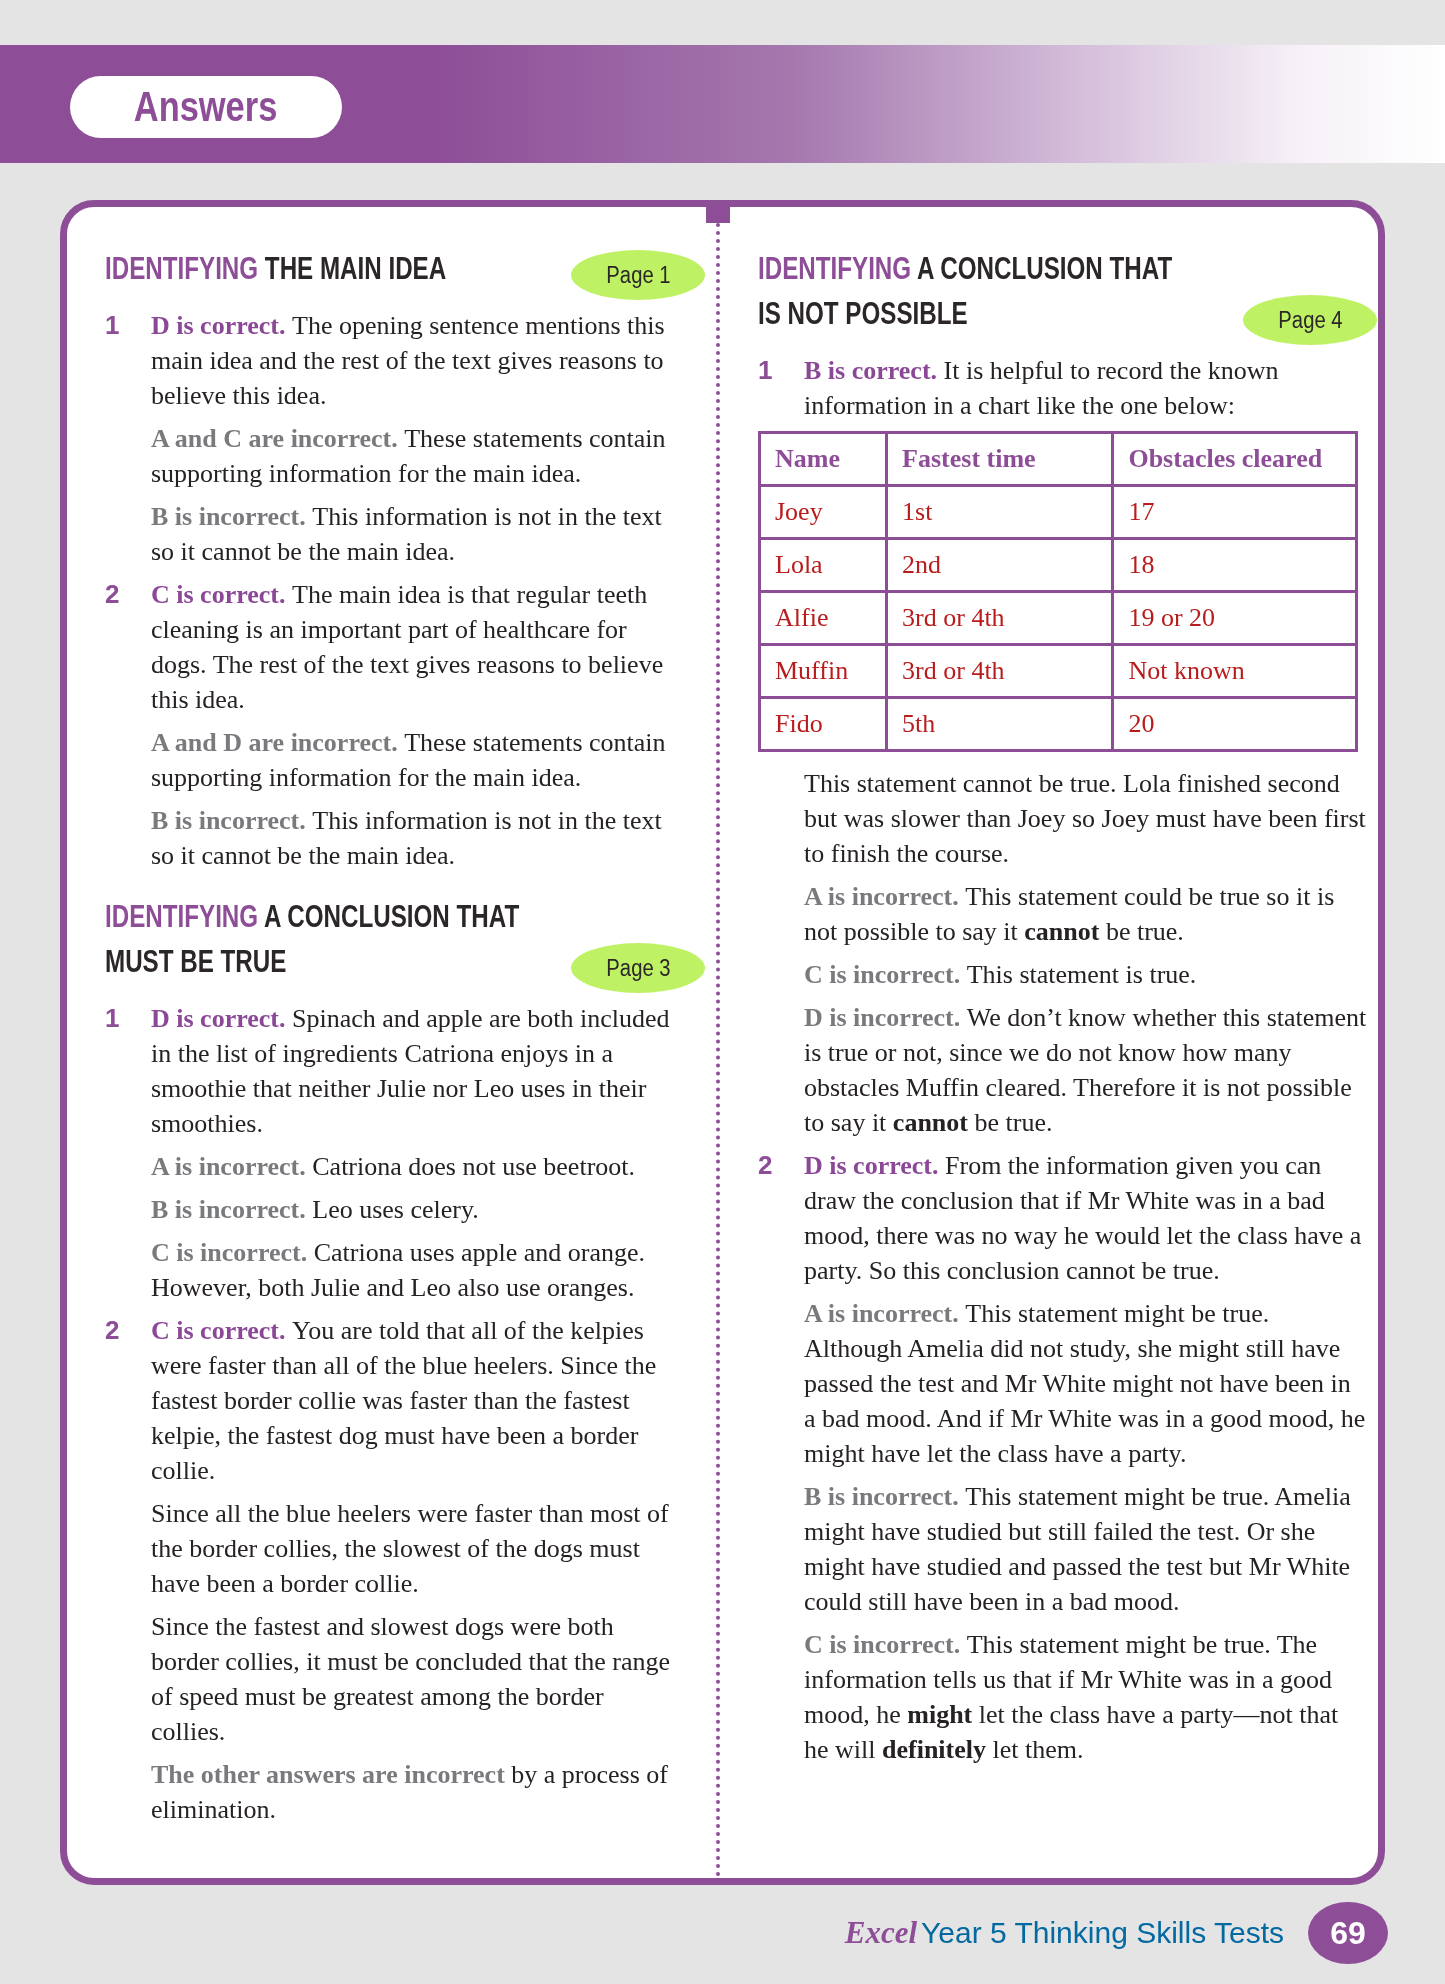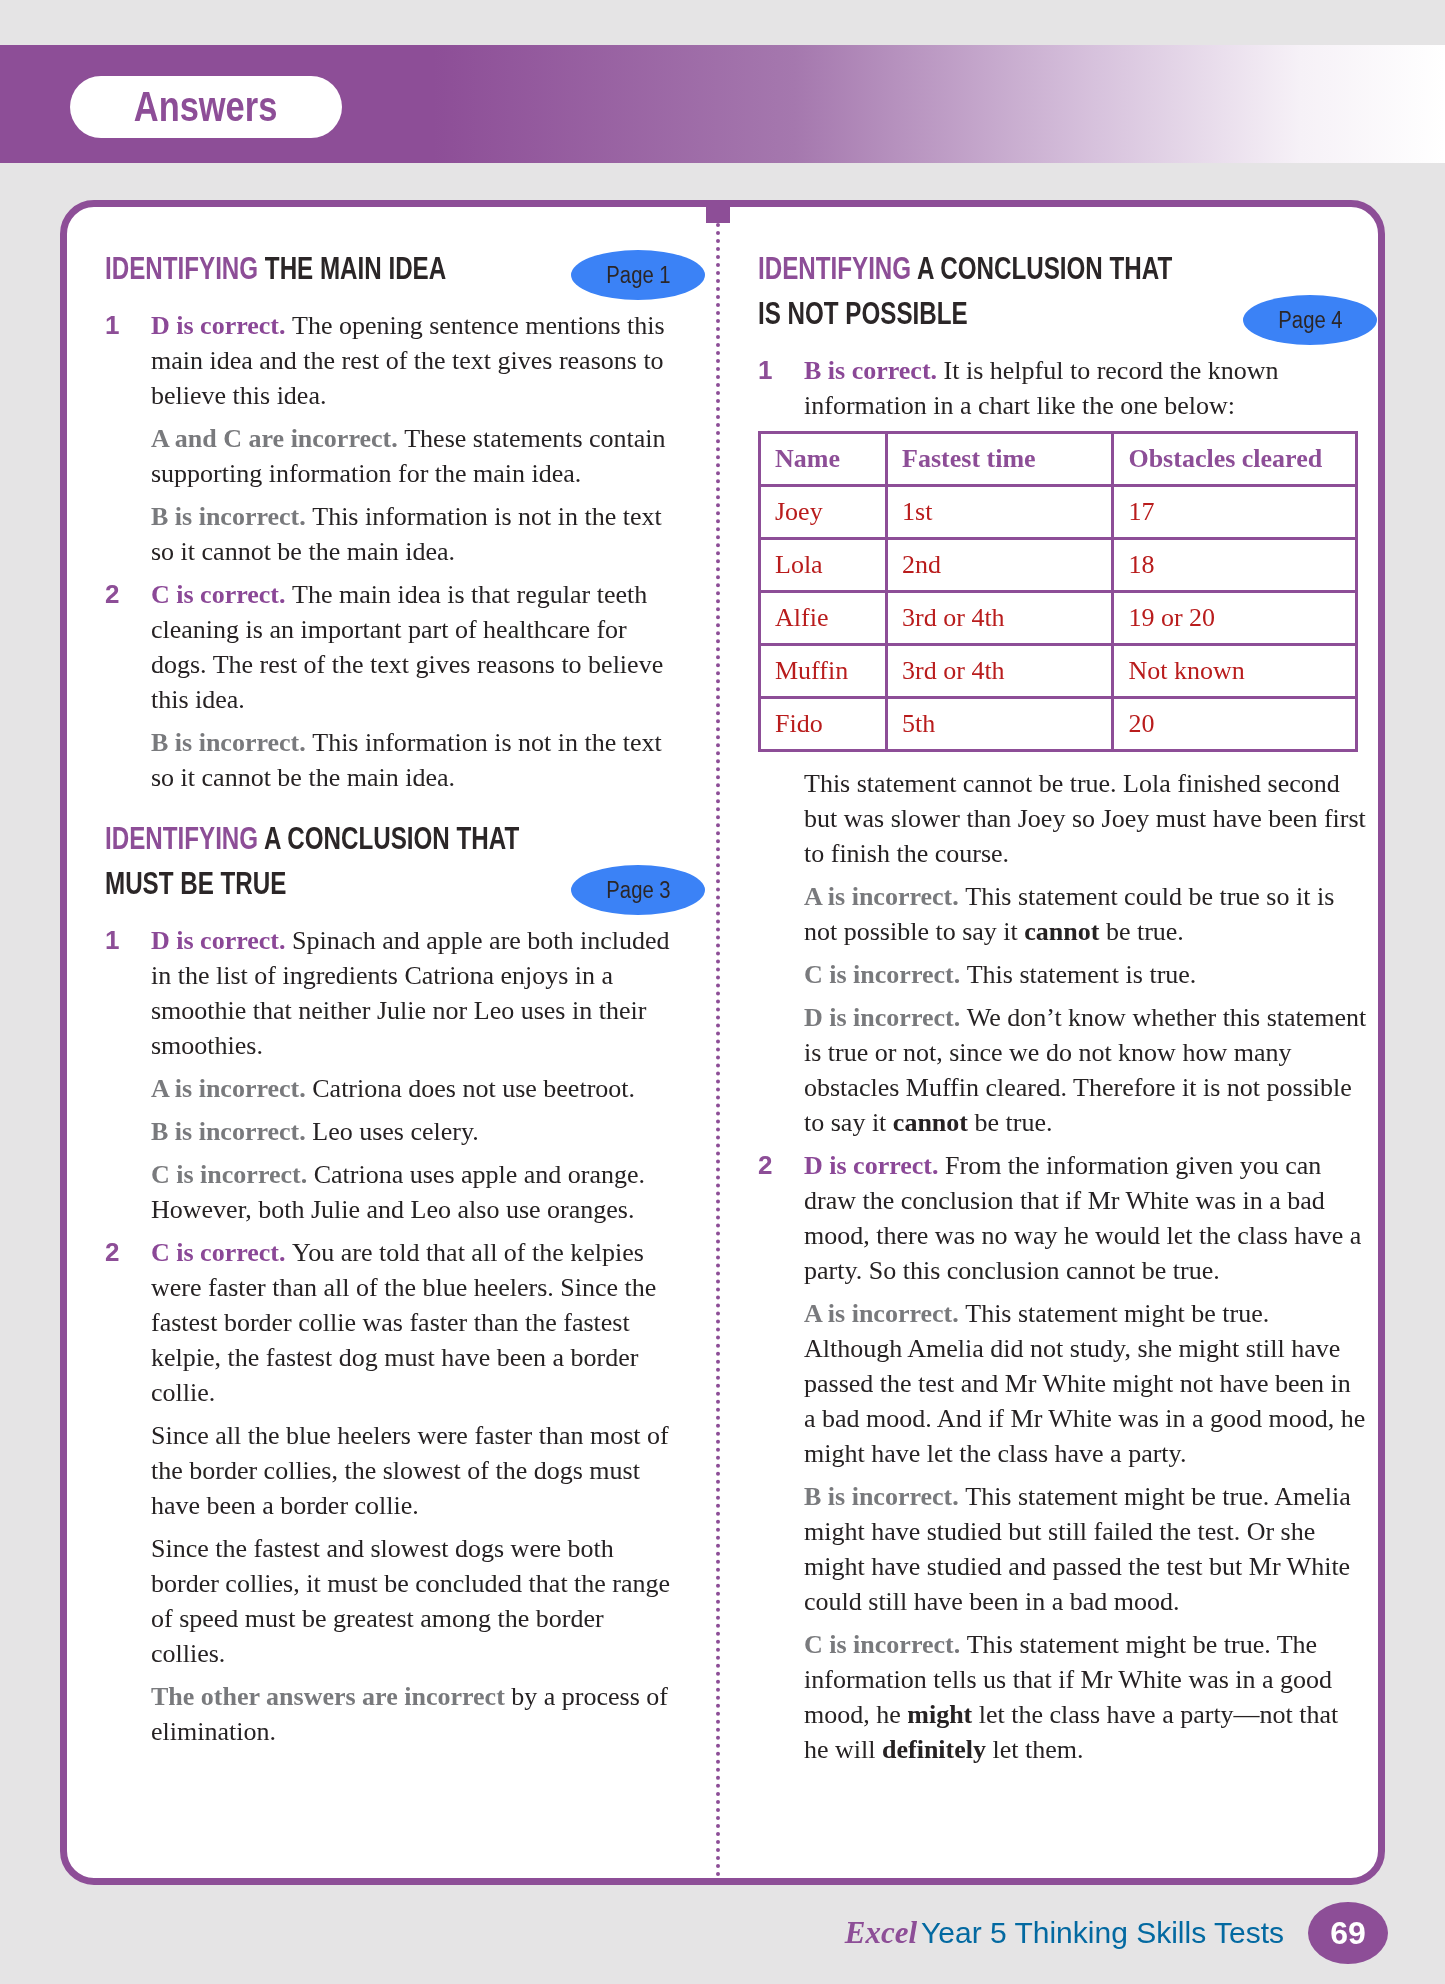--- a/index.html
+++ b/index.html
@@ -44,21 +44,21 @@
   
   .heading{position:relative;margin:6px 0 14px 0;}
   .heading.later{margin-top:24px;}
   .h-line{line-height:40px;white-space:nowrap;}
   .h-scale{display:inline-block;transform:scaleX(.78);transform-origin:0 50%;
     font-family:"Liberation Sans",sans-serif;font-weight:bold;font-size:31px;letter-spacing:0;}
   .h-lead{color:#8d4e97;}
   .h-black{color:#2b2627;}
   .page-badge{
     position:absolute;bottom:-6px;width:134px;height:50px;border-radius:50%;
-    background:#3b82f6;display:flex;align-items:center;justify-content:center;
+    background:#bef264;display:flex;align-items:center;justify-content:center;
   }
   .col-left .page-badge{right:-34px;}
   .col-right .page-badge{right:-10px;}
   .page-badge span{
     font-family:"Liberation Sans",sans-serif;font-size:23px;color:#2b2627;
     display:inline-block;transform:scaleX(.88);white-space:nowrap;
   }
   
   .item{display:flex;margin:0 0 8px 0;}
   .num{flex:0 0 46px;font-family:"Liberation Sans",sans-serif;font-weight:bold;font-size:26px;
@@ -110,20 +110,21 @@
       <div class="item">
         <div class="num">1</div>
         <div class="itext btext"><span class="lead-purple">D is correct. </span><span>The opening sentence mentions this main idea and the rest of the text gives reasons to believe this idea.</span></div>
       </div>
       <div class="para btext"><span class="lead-grey">A and C are incorrect. </span><span>These statements contain supporting information for the main idea.</span></div>
       <div class="para btext"><span class="lead-grey">B is incorrect. </span><span>This information is not in the text so it cannot be the main idea.</span></div>
       <div class="item">
         <div class="num">2</div>
         <div class="itext btext"><span class="lead-purple">C is correct. </span><span>The main idea is that regular teeth cleaning is an important part of healthcare for dogs. The rest of the text gives reasons to believe this idea.</span></div>
       </div>
+      <div class="para btext"><span class="lead-grey">A and D are incorrect. </span><span>These statements contain supporting information for the main idea.</span></div>
       <div class="para btext"><span class="lead-grey">B is incorrect. </span><span>This information is not in the text so it cannot be the main idea.</span></div>
       <div class="heading later">
         <div class="h-line"><span class="h-scale"><span class="h-lead">IDENTIFYING </span><span class="h-black">A CONCLUSION THAT</span></span></div>
         <div class="h-line"><span class="h-scale"><span class="h-black">MUST BE TRUE</span></span></div>
         <span class="page-badge">
           <span>Page 3</span>
         </span>
       </div>
       <div class="item">
         <div class="num">1</div>

